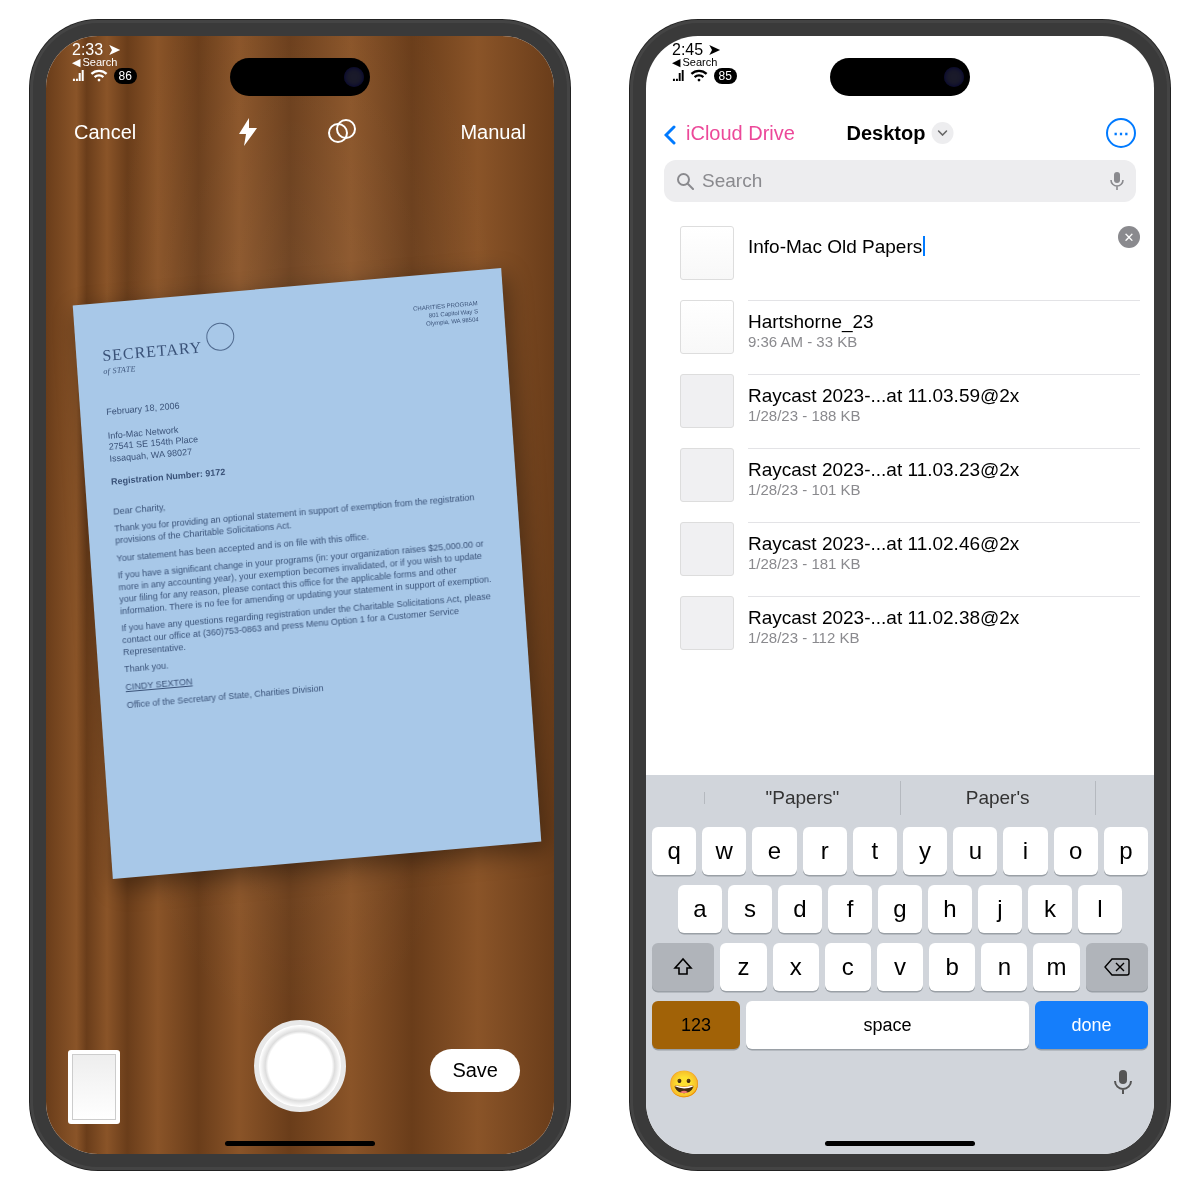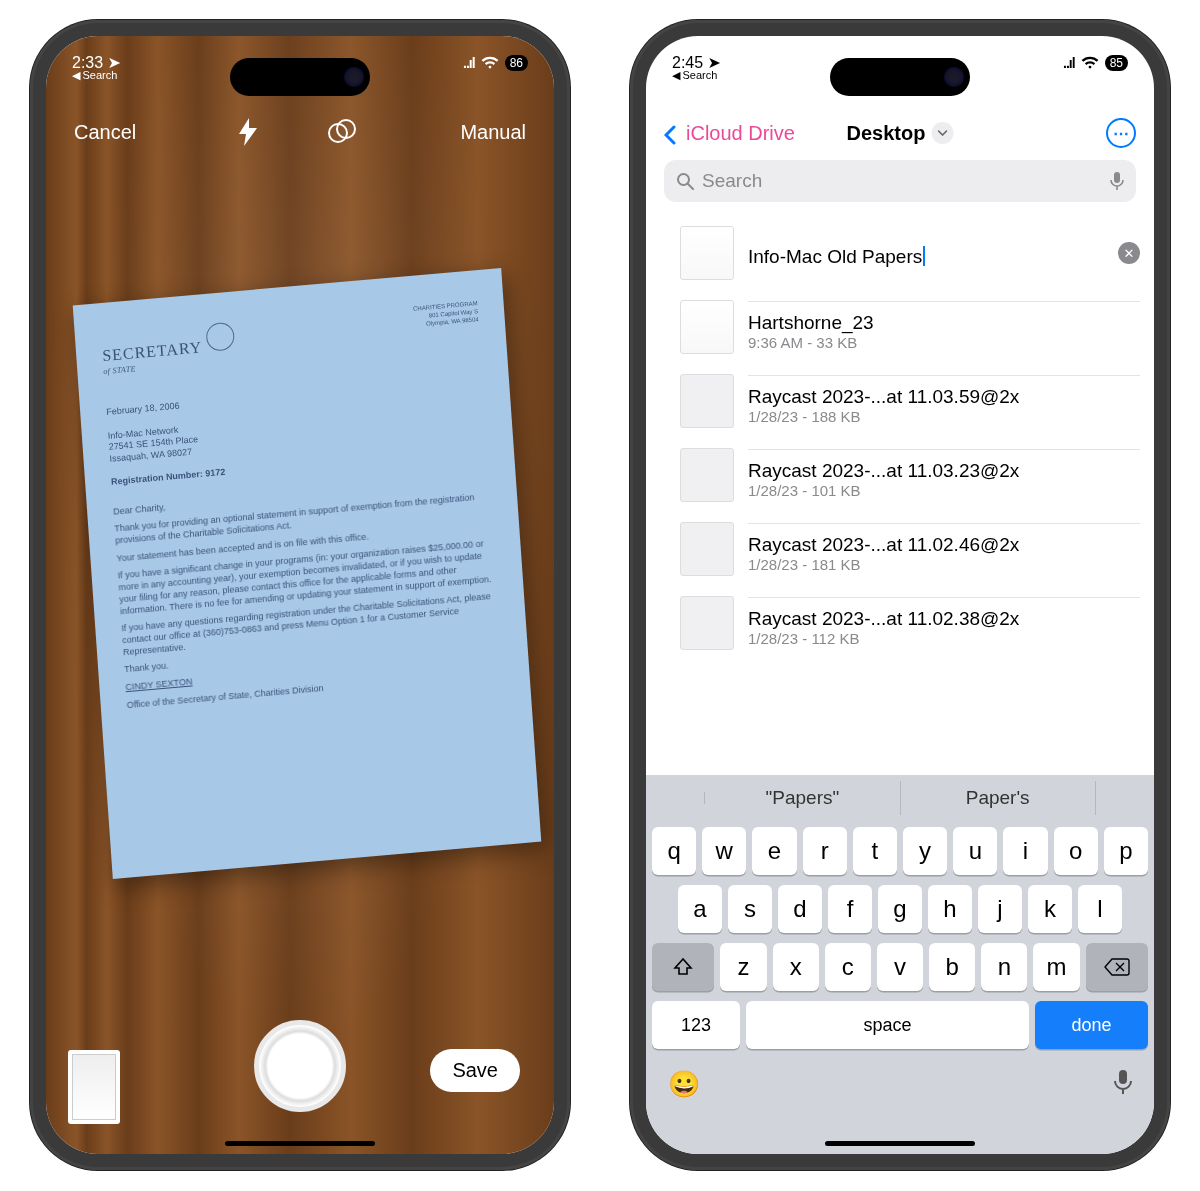--- a/index.html
+++ b/index.html
@@ -69,25 +69,26 @@
     background: linear-gradient(90deg, #6a3d1a 0%, #8a5428 6%, #6a3d1a 8%, #8a5428 12%, #6a3d1a 16%, #8a5428 22%, #6a3d1a 30%, #8a5428 38%, #6a3d1a 48%, #8a5428 60%, #6a3d1a 72%, #8a5428 85%, #6a3d1a 100%);
   }
   .scan-bg::after {
     content: "";
     position: absolute; inset: 0;
     background: radial-gradient(ellipse at 50% 40%, rgba(255,255,255,0.08), transparent 60%);
   }
   .status-bar-dark {
     position: relative;
     height: 48px;
-    padding: 19px 26px 0;
+    padding: 8px 26px 0;
     display: flex;
-    justify-content: space-between;
+    justify-content: flex-end;
     align-items: flex-start;
     z-index: 50;
+    flex-direction: column;
   }
   .sb-left { display: flex; flex-direction: column; line-height: 1; }
   .sb-back { font-size: 11px; display: flex; align-items: center; gap: 2px; margin-top: -1px;}
   .sb-right { display: flex; gap: 6px; align-items: center; font-size: 14px;}
   .sb-dark { color: #000; }
   .sb-light { color: #fff; }
   .batt-pill {
     display: inline-flex; align-items: center;
     border-radius: 9px;
     padding: 1px 5px;
@@ -207,21 +208,21 @@
     padding: 0 12px;
     gap: 8px;
     color: #8a8a8e;
     font-size: 19px;
     margin-bottom: 14px;
   }
   .search-bar .mic-icon { margin-left:auto; }
 
   .file-list { padding: 0 0 0 18px; }
   .file-row {
-    display:flex; align-items:center;
+    display:flex; 
     gap: 14px;
     padding: 10px 14px 10px 16px;
   }
   .file-row + .file-row .file-info { border-top: 1px solid #e3e3e6; }
   .file-thumb {
     width: 54px; height: 54px;
     background: #f0f0f2;
     border: 1px solid #ddd;
     border-radius: 3px;
     flex-shrink: 0;
@@ -271,21 +272,21 @@
     flex:1;
     height:48px;
     background:#fff;
     border-radius:6px;
     box-shadow:0 1.5px 0 #9aa0a6;
     display:flex;align-items:center;justify-content:center;
     font-size:24px;
     color:#000;
   }
   .key.shift, .key.bksp { flex:1.35; background:#b0b4ba; font-size:18px;}
-  .key.num  { flex:1.4; font-size:18px; background:#ffffff;}
+  .key.num  { flex:1.4; font-size:18px; background:#a16207;}
   .key.space{ flex:4.5; font-size:18px;}
   .key.done { flex:1.8; background:#157efb; color:#fff; font-size:18px; font-weight:500;}
   .kbd-bottom {
     display:flex; justify-content:space-between;
     padding: 4px 22px 14px; font-size:26px; color:#555;
   }
   svg { display:block; }
 </style>
 </head>
 <body>

